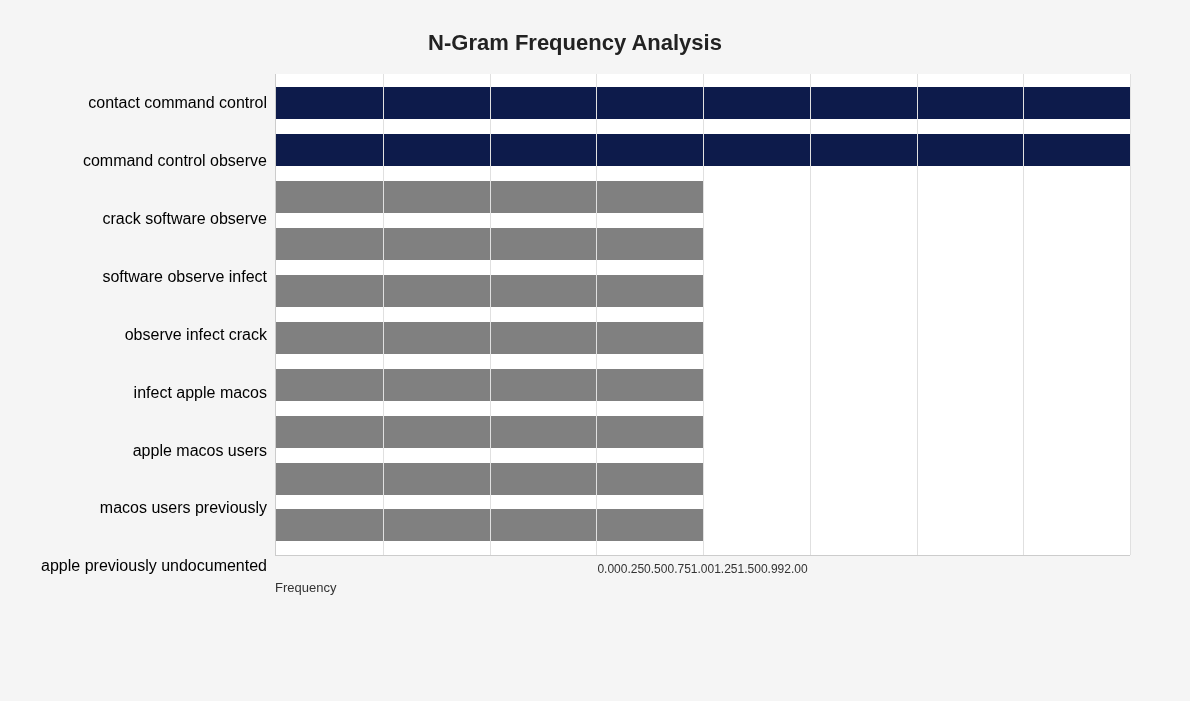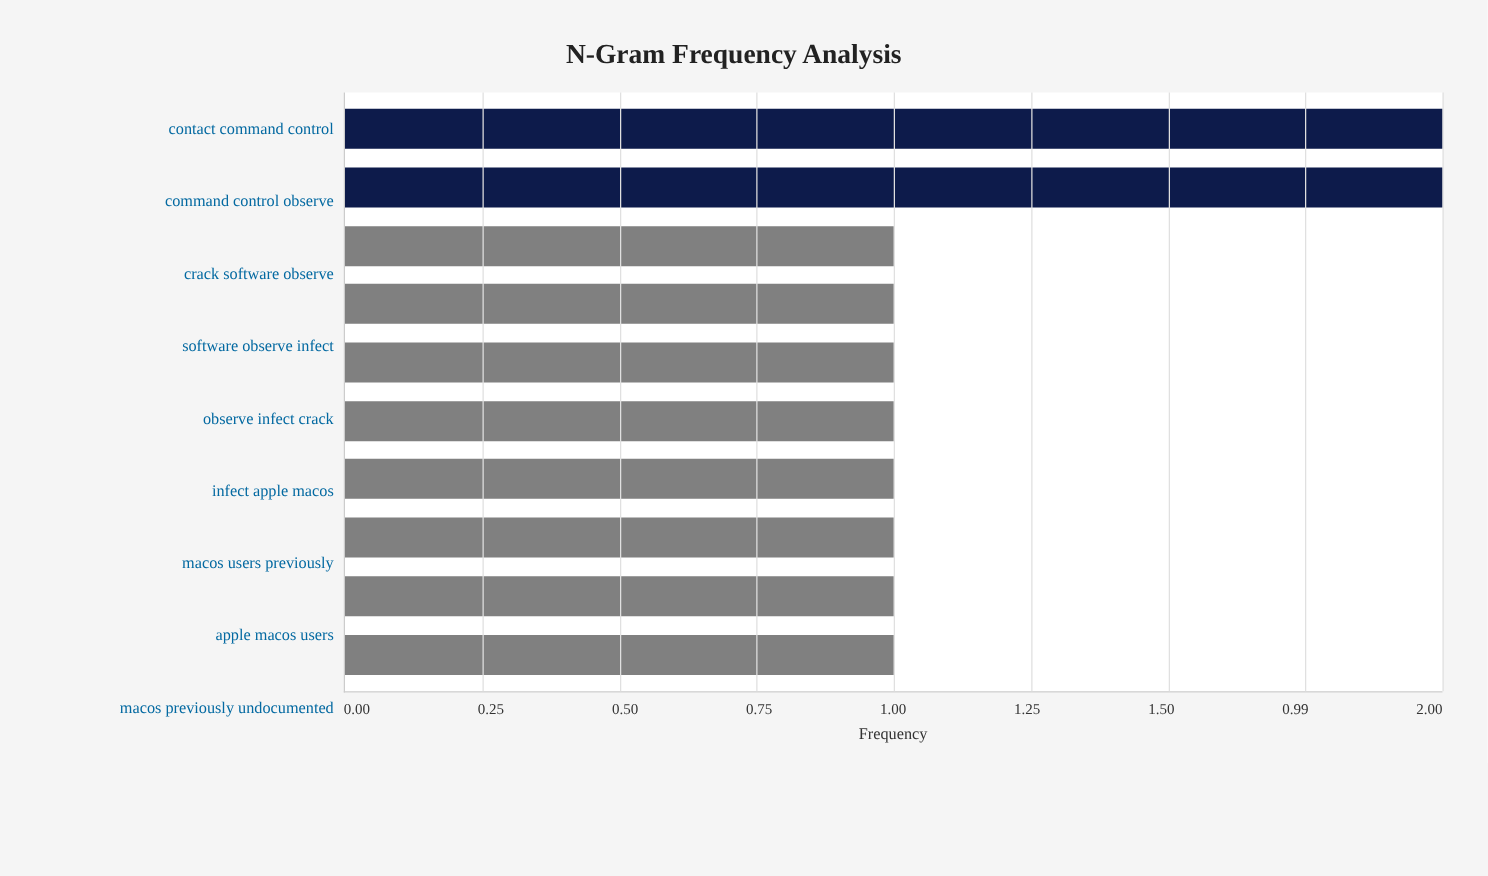--- a/index.html
+++ b/index.html
@@ -10,22 +10,21 @@
       height: 701px;
       display: flex;
       align-items: center;
       justify-content: center;
     }
     .chart-container {
       background: #f5f5f5;
       width: 1190px;
       height: 701px;
       position: relative;
-      padding: 20px 36px 80px 20px;
-      font-family: Liberation Serif, serif;
+      padding: 20px 60px 80px 20px;
     }
     .chart-title {
       text-align: center;
       font-size: 22px;
       font-weight: bold;
       color: #222;
       margin-bottom: 18px;
       padding-top: 10px;
     }
     .chart-area {
@@ -37,22 +36,22 @@
     .y-axis-labels {
       display: flex;
       flex-direction: column;
       justify-content: space-around;
       width: 255px;
       flex-shrink: 0;
       padding-right: 8px;
     }
     .y-label {
       text-align: left;
-      font-size: 13px;
-      color: #0369a1;
+      font-size: 16px;
+      color: #000000;
       line-height: 1.2;
       height: 57px;
       display: flex;
       align-items: center;
       justify-content: flex-end;
     }
     .plot-area {
       flex: 1;
       display: flex;
       flex-direction: column;
@@ -95,52 +94,51 @@
     }
     .bar-dark {
       background: #0d1b4b;
     }
     .bar-gray {
       background: #808080;
     }
     .x-axis-labels {
       display: flex;
       flex-direction: row;
-      justify-content: space-between;
+      justify-content: center;
       padding-top: 6px;
       position: relative;
     }
     .x-label {
       font-size: 12px;
       color: #333;
       text-align: center;
     }
     .x-axis-title {
-      text-align: center;
       font-size: 13px;
       color: #333;
       margin-top: 4px;
     }
   </style>
 </head>
 <body>
 
 <div class="chart-container">
   <div class="chart-title">N-Gram Frequency Analysis</div>
   <div class="chart-area">
     <div class="y-axis-labels" id="y-labels">
         <div class="y-label">contact command control</div>
         <div class="y-label">command control observe</div>
         <div class="y-label">crack software observe</div>
         <div class="y-label">software observe infect</div>
         <div class="y-label">observe infect crack</div>
         <div class="y-label">infect apple macos</div>
+        <div class="y-label">apple macos users</div>
         <div class="y-label">macos users previously</div>
-        <div class="y-label">apple macos users</div>
-        <div class="y-label">macos previously undocumented</div>
+        <div class="y-label">apple previously undocumented</div>
       </div>
     <div class="plot-area">
       <div class="grid-and-bars" id="grid-bars">
 
         <div class="bars-wrapper" id="bars-wrapper">
 
         <div class="bar-row">
               <div class="bar bar-dark" style="width: 100%;"></div>
             </div>
             <div class="bar-row">

